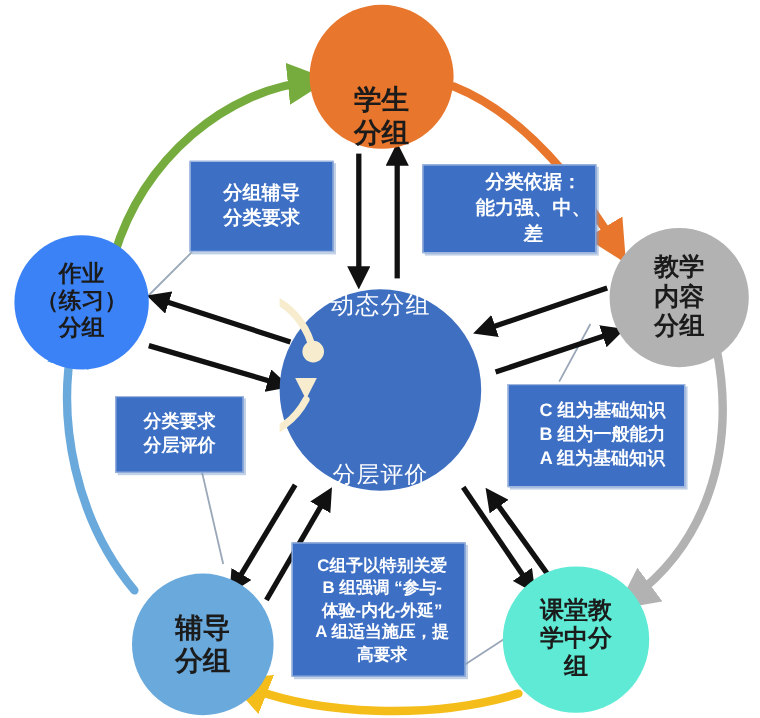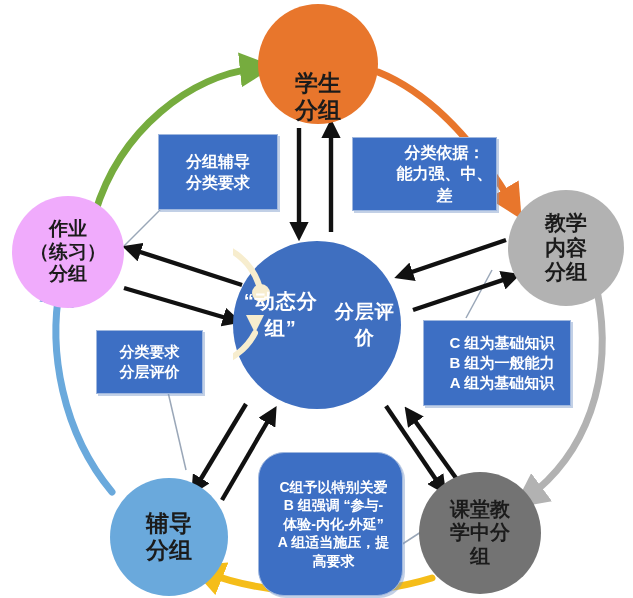--- a/index.html
+++ b/index.html
@@ -14,29 +14,29 @@
   svg.layer{position:absolute;left:0;top:0;width:633px;height:598px;}
   .node{
     position:absolute;border-radius:50%;
     display:flex;align-items:center;justify-content:center;
     text-align:center;line-height:1.18;
     font-weight:bold;color:#1b1b1b;
     -webkit-font-smoothing:antialiased;
   }
   .node span{display:block;padding:0 4px;}
   .n-orange{background:#e8762c;align-items:flex-end;}
-  .n-green{background:#f0abfc;}
+  .n-green{background:#3b82f6;}
   .n-gray{background:#b2b2b2;}
   .n-blue{background:#6aa9dc;text-align:center;}
-  .n-yellow{background:#737373;justify-content:center;}
+  .n-yellow{background:#5eead4;justify-content:center;}
   .center{
     position:absolute;border-radius:50%;
     background:#3f6fc0;
-    display:flex;flex-direction:row;align-items:center;justify-content:space-between;
-    color:#ffffff;font-weight:bold;text-align:center;
+    display:flex;flex-direction:column;align-items:center;justify-content:space-between;
+    color:#ffffff;font-weight:normal;text-align:center;
   }
   .center .l1{font-size:20px;letter-spacing:1px;margin-bottom:20px;}
   .center .l2{font-size:19px;letter-spacing:1px;}
   .box{
     position:absolute;
     background:#3d6fc4;
     border:1px solid #9fb7de;
     box-shadow:2px 2px 0 rgba(120,150,200,.45);
     color:#ffffff;font-weight:bold;
     display:flex;flex-direction:column;justify-content:center;
@@ -170,21 +170,21 @@
     <span class="ln">C 组为基础知识</span>
     <span class="ln">B 组为一般能力</span>
     <span class="ln">A 组为基础知识</span>
   </div>
 
   <div class="box center-text" style="left:96px;top:330px;width:107px;height:64px;font-size:15px;">
     <span class="ln">分类要求</span>
     <span class="ln">分层评价</span>
   </div>
 
-  <div class="box left-text" style="left:258px;top:452px;width:145px;height:144px;font-size:14px;padding-left:6px;border-radius:26px;">
+  <div class="box left-text" style="left:243px;top:452px;width:145px;height:112px;font-size:14px;padding-left:6px;">
     <span class="ln">C组予以特别关爱</span>
     <span class="ln">B 组强调 “参与-</span>
     <span class="ln">体验-内化-外延”</span>
     <span class="ln">A 组适当施压，提</span>
     <span class="ln" style="align-self:center;">高要求</span>
   </div>
 
 </div>
 
 </body></html>

